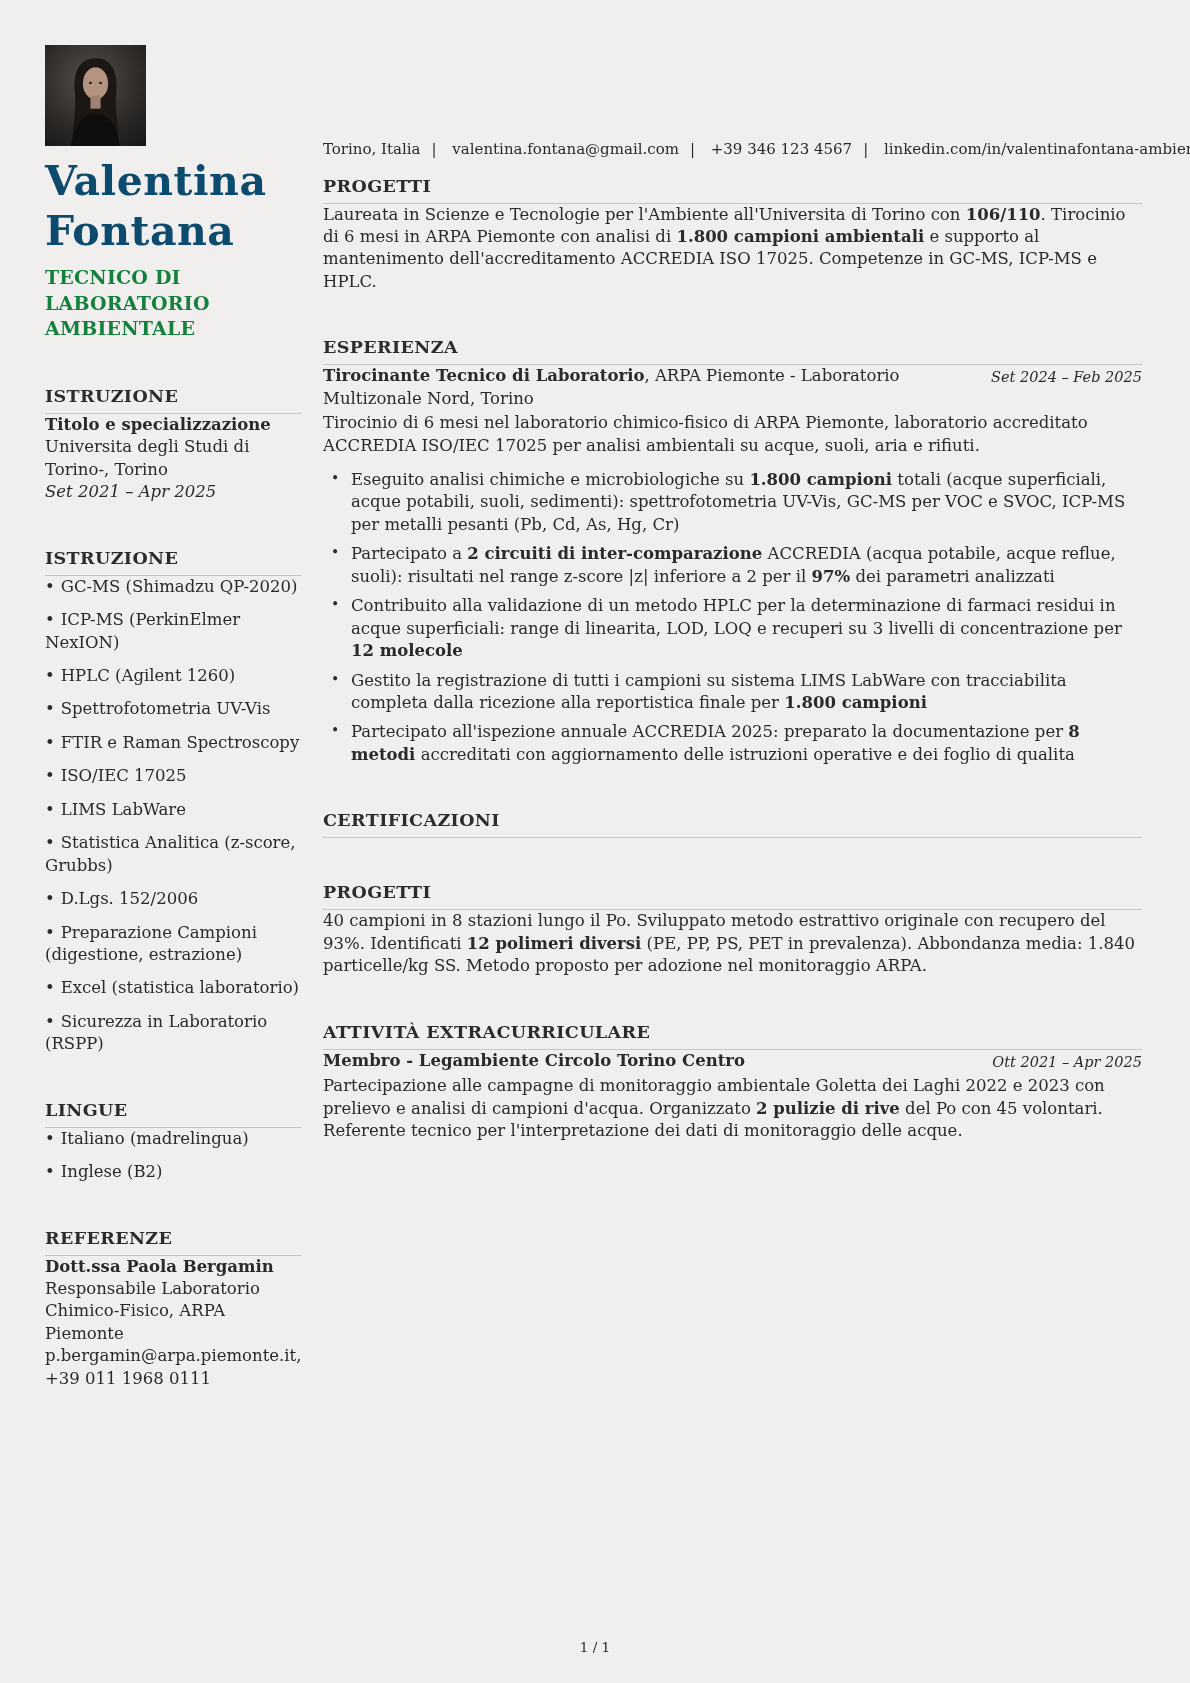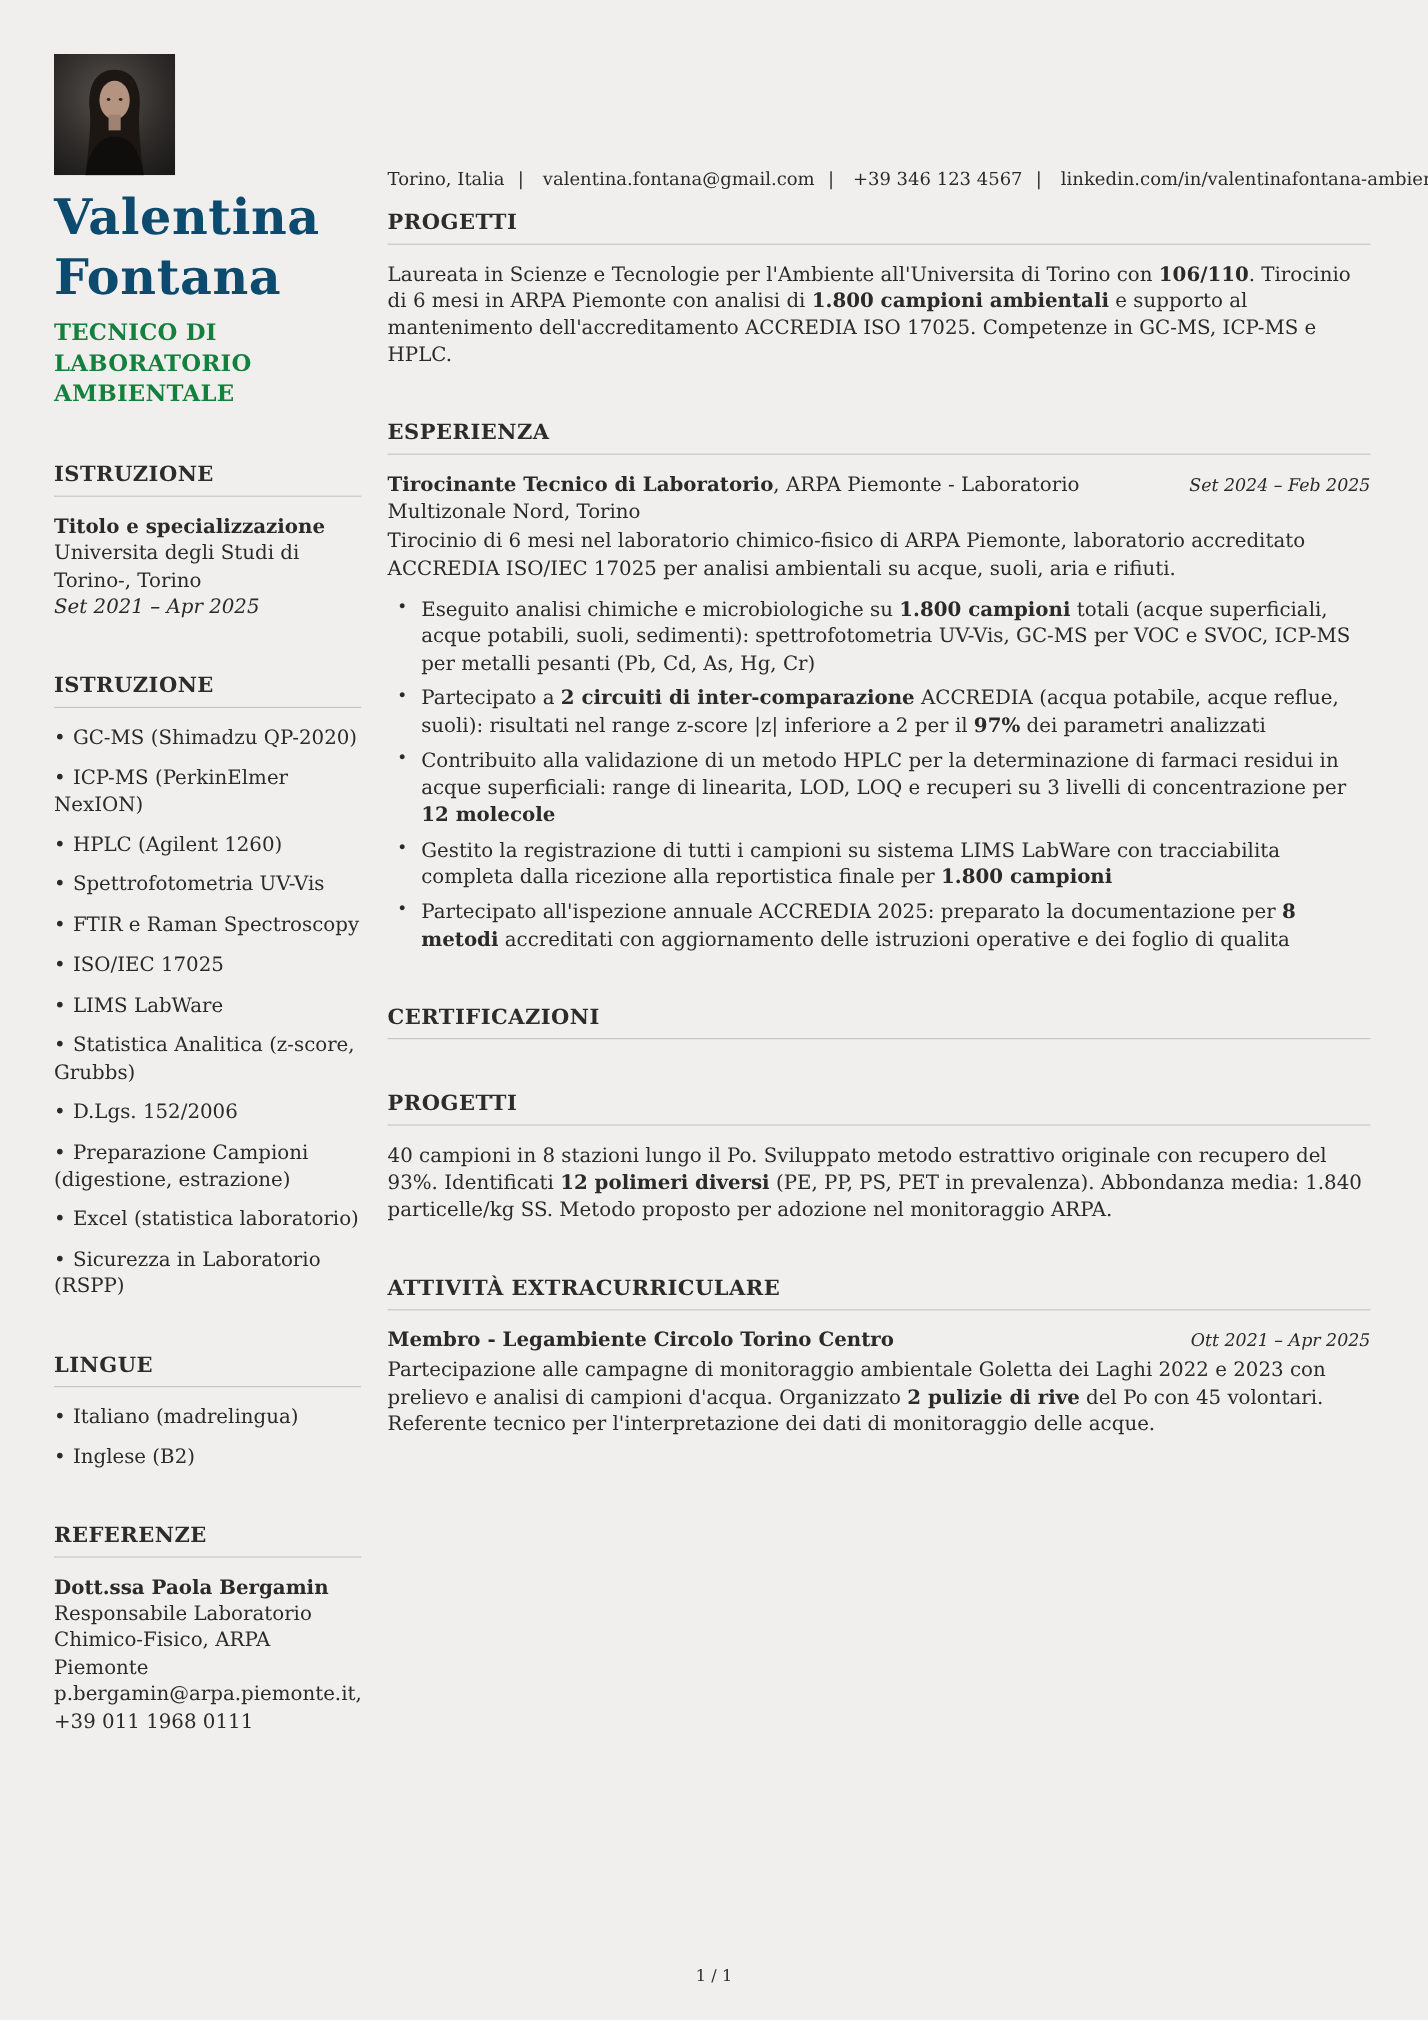--- a/index.html
+++ b/index.html
@@ -24,21 +24,21 @@
   .contact-item { display:inline; }
   .contact-sep { display:inline-block; margin:0 11px; color:#2b2a27; }
   .contact-item:last-child .contact-sep { display:none; }
 
   .section { margin-top:44px; }
   .section.first-main { margin-top:16px; }
   .section-heading {
     font-size:17.5px; font-weight:bold; letter-spacing:0.4px;
     padding-bottom:7px; border-bottom:1.5px solid #c8c6c2; color:#2e2c28;
   }
-  .section-body { margin-top:14px; font-size:16.5px; line-height:1.36; }
+  .section-body { font-size:16.5px; line-height:1.36; }
 
   
   .side-line { margin:0; }
   .side-bold { font-weight:bold; }
   .side-italic { font-style:italic; }
   .side-list .side-item { margin:0 0 11px 0; }
   .side-list .side-item:last-child { margin-bottom:0; }
   .side-bullet { margin-right:6px; }
 
   

